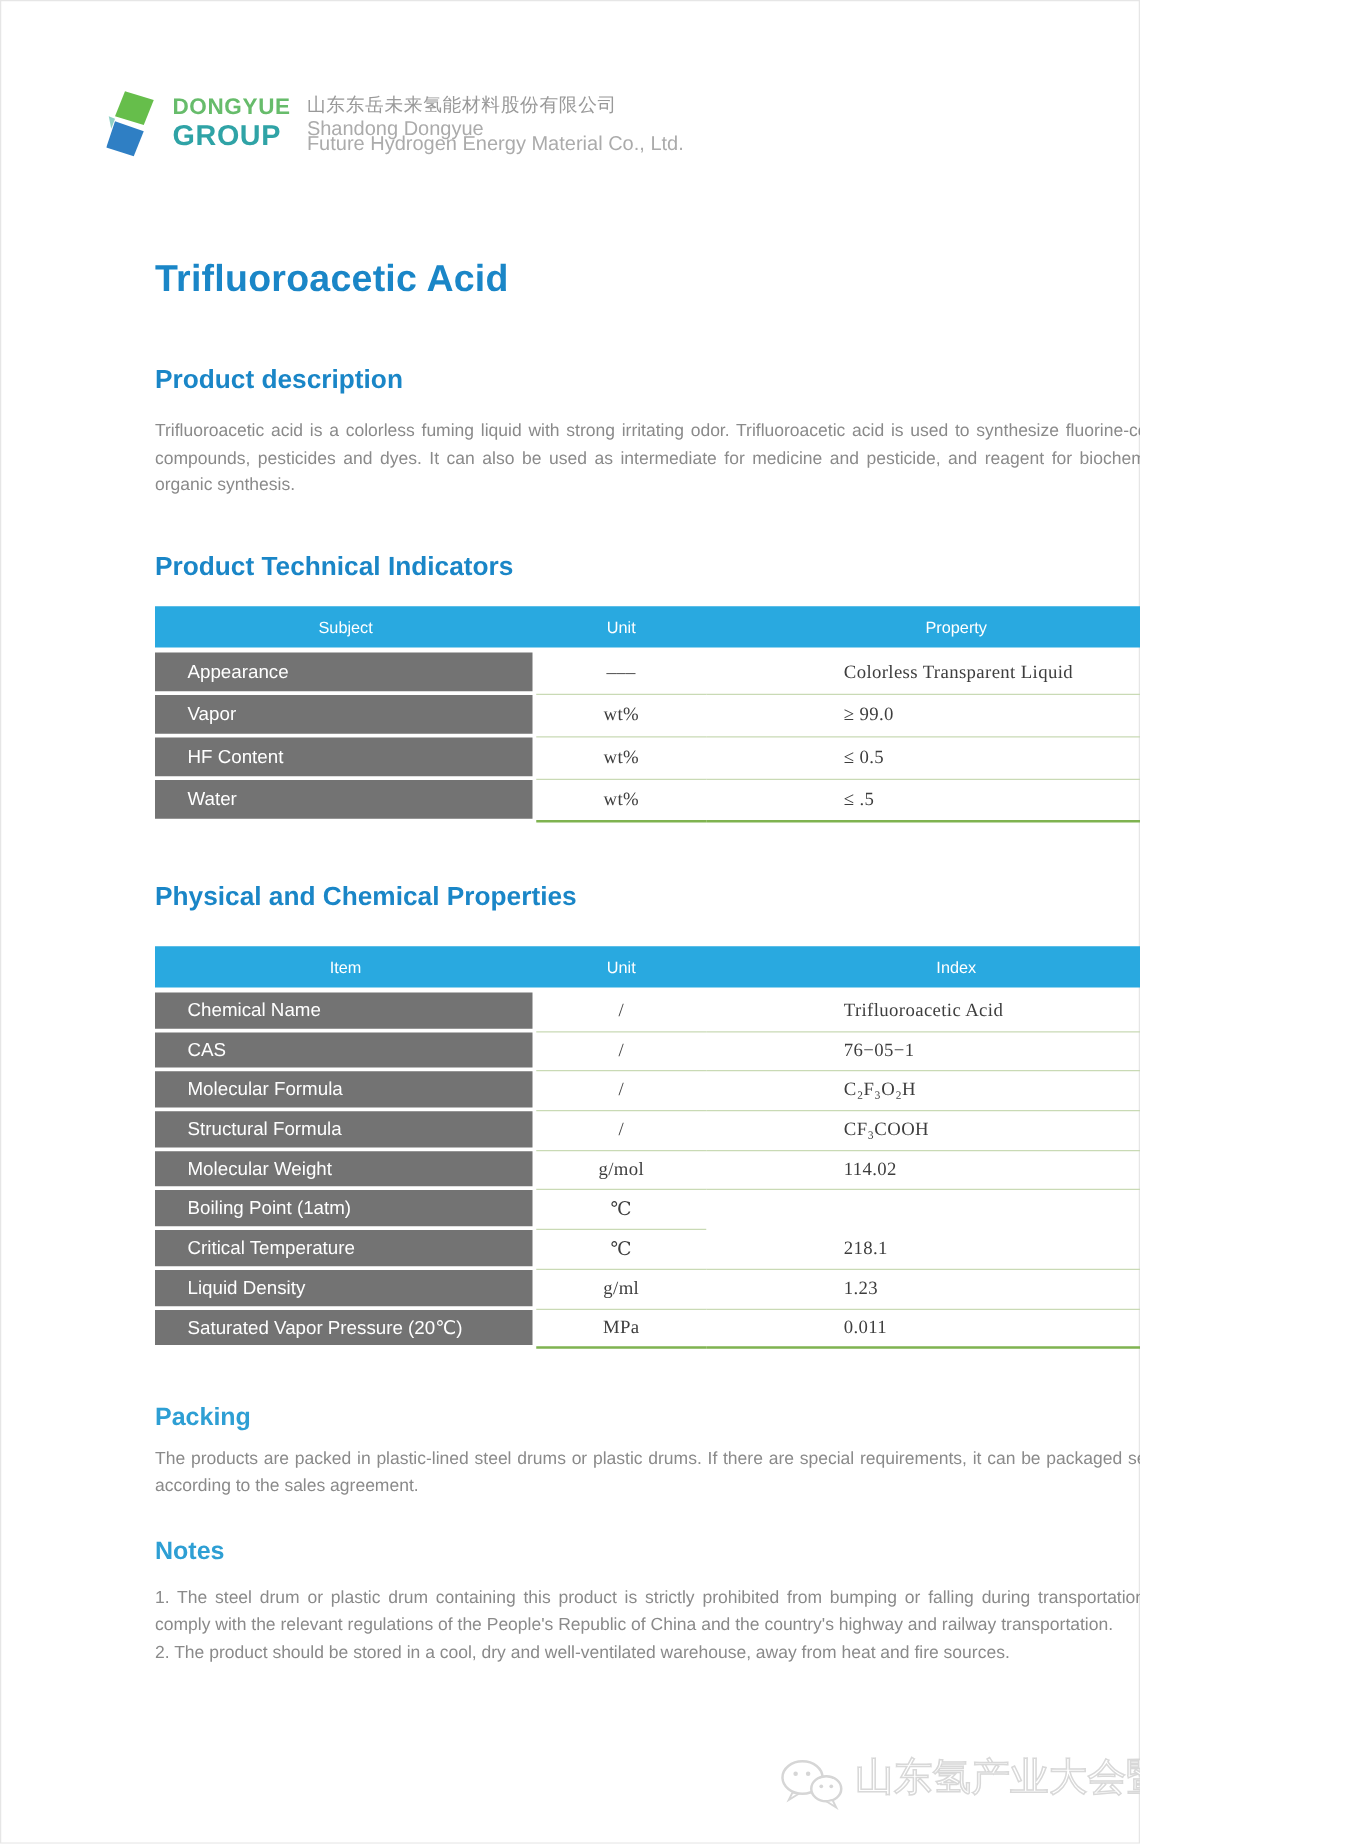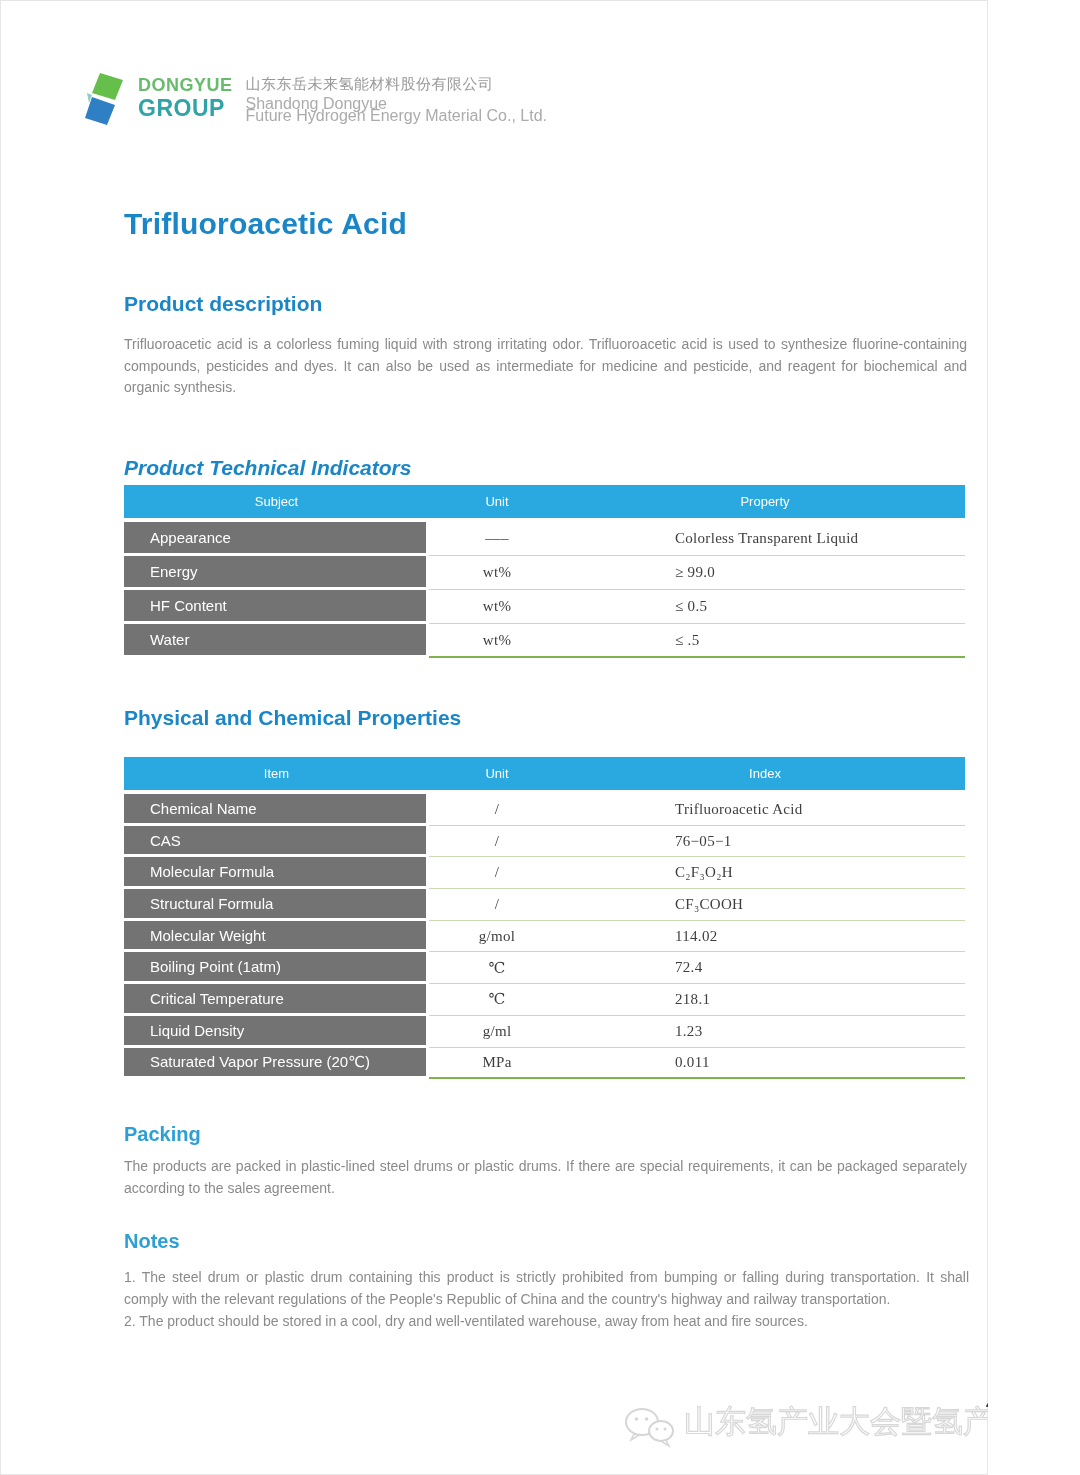--- a/index.html
+++ b/index.html
@@ -1,37 +1,37 @@
 <!DOCTYPE html>
 <html><head>
 <meta charset="utf-8">
 <style>
   html,body { margin:0; padding:0; background:#ffffff; }
   .page {
-    position:relative; width:988px; height:1475px; background:#ffffff;
+    position:relative; width:912px; height:1475px; background:#ffffff;
     font-family:"Liberation Sans","DejaVu Sans",sans-serif; overflow:hidden;
     box-shadow: inset 0 0 0 1px #e6e6e6;
   }
 
   
   .logo { position:absolute; top:72px; left:85px; display:flex; align-items:flex-start; }
   .logo-mark { width:42px; height:60px; flex:0 0 auto; }
   .brand { margin-left:11px; font-weight:700; line-height:1; margin-top:4px; letter-spacing:0.5px; }
   .brand-l1 { color:#67BC6B; font-size:18px; }
   .brand-l2 { color:#2FA3A6; font-size:23px; margin-top:3px; }
   .company { margin-left:13px; margin-top:3px; }
   .company-cn { font-size:15px; color:#999999; letter-spacing:0.5px; }
   .company-en { font-size:16px; color:#ababab; line-height:12px; margin-top:4px; }
 
   
   .page-title { position:absolute; left:124px; top:207px; margin:0;
     font-size:30px; font-weight:700; color:#1A86C7; letter-spacing:0.2px; }
   .sec-h { position:absolute; left:124px; margin:0; font-size:21px; font-weight:700; color:#1A86C7; }
   .h-desc { top:292px; }
-  .h-tech { top:456px;font-style:italic; }
+  .h-tech { top:442px; }
   .h-prop { top:706px; }
   .sec-h2 { position:absolute; left:124px; margin:0; font-size:20px; font-weight:700; color:#2E9FD4; }
   .h-pack { top:1123px; }
   .h-notes { top:1230px; }
 
   
   .body-text { position:absolute; left:124px; width:843px; margin:0;
     font-size:14px; line-height:21.5px; color:#8a8a8a; text-align:justify; }
   .p-desc  { top:334px; }
   .p-pack  { top:1156px; }
@@ -100,21 +100,21 @@
       <div class="hcell">Subject</div>
       <div class="hcell">Unit</div>
       <div class="hcell">Property</div>
     </div>
   <div class="trow">
         <div class="cell c0">Appearance</div>
         <div class="cell c1">–––</div>
         <div class="cell c2">Colorless Transparent Liquid</div>
       </div>
       <div class="trow">
-        <div class="cell c0">Energy</div>
+        <div class="cell c0">Vapor</div>
         <div class="cell c1">wt%</div>
         <div class="cell c2">≥ 99.0</div>
       </div>
       <div class="trow">
         <div class="cell c0">HF Content</div>
         <div class="cell c1">wt%</div>
         <div class="cell c2">≤ 0.5</div>
       </div>
       <div class="trow">
         <div class="cell c0">Water</div>
@@ -151,21 +151,20 @@
         <div class="cell c2">CF₃COOH</div>
       </div>
       <div class="trow">
         <div class="cell c0">Molecular Weight</div>
         <div class="cell c1">g/mol</div>
         <div class="cell c2">114.02</div>
       </div>
       <div class="trow">
         <div class="cell c0">Boiling Point (1atm)</div>
         <div class="cell c1">℃</div>
-        <div class="cell c2">72.4</div>
       </div>
       <div class="trow">
         <div class="cell c0">Critical Temperature</div>
         <div class="cell c1">℃</div>
         <div class="cell c2">218.1</div>
       </div>
       <div class="trow">
         <div class="cell c0">Liquid Density</div>
         <div class="cell c1">g/ml</div>
         <div class="cell c2">1.23</div>

